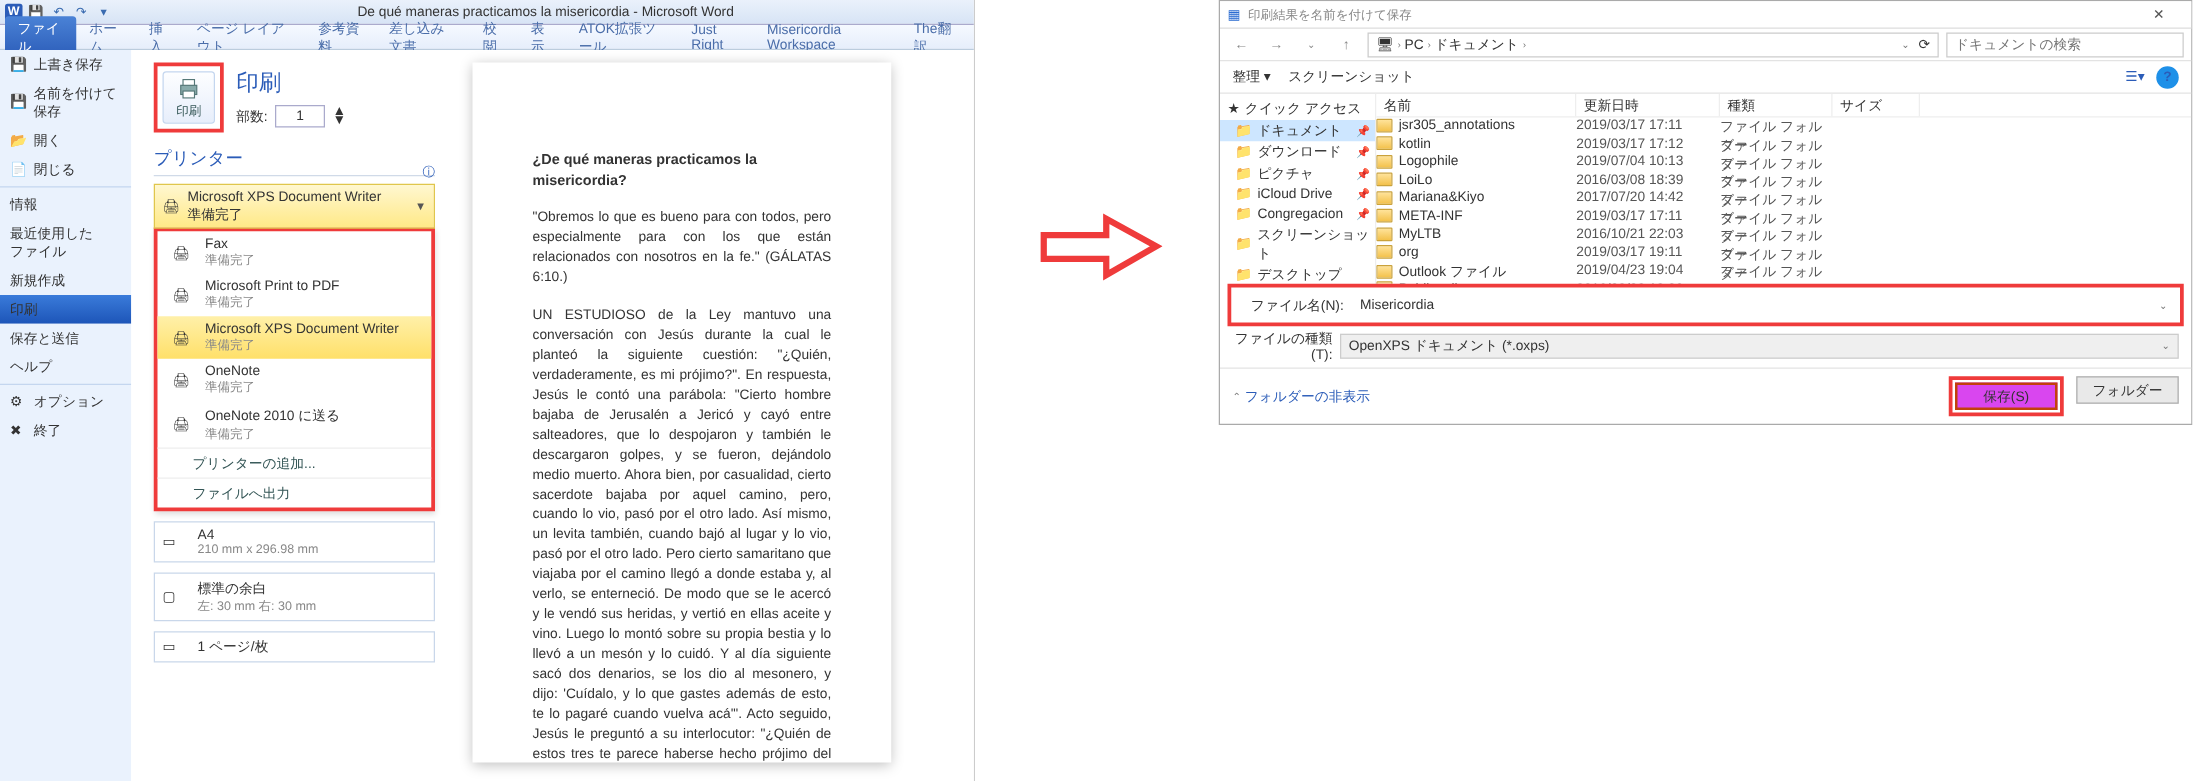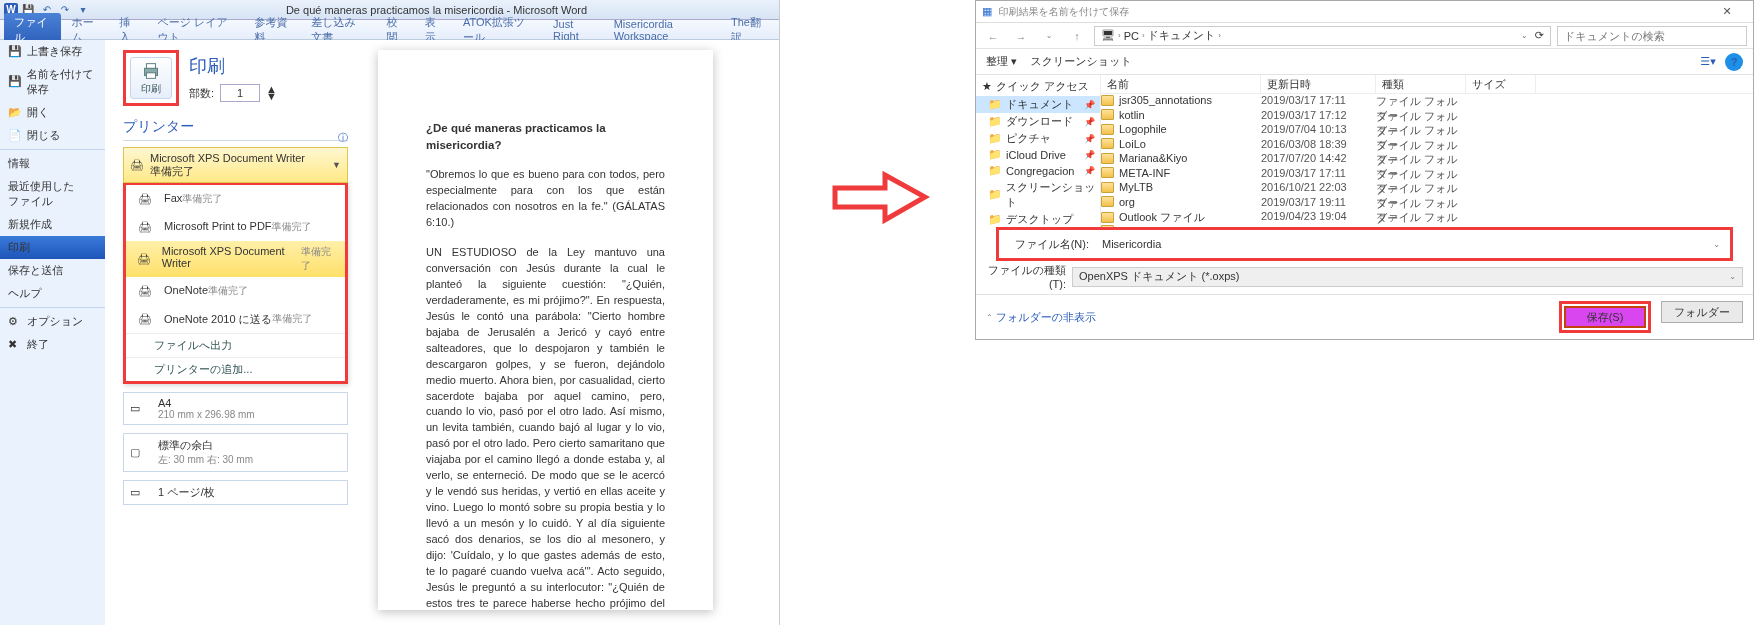--- a/index.html
+++ b/index.html
@@ -33,21 +33,21 @@
 .copies input{width:40px;height:18px;border:1px solid #aac;text-align:center}
 .section-title{font-size:14px;color:#2b5cb8;margin:12px 0 4px 0}
 .section-hr{height:1px;background:#d0dae8;margin-bottom:6px}
 .printer-sel{border:1px solid #e0c64c;background:linear-gradient(#fff7d0,#ffe987);height:36px;display:flex;align-items:center;padding:0 6px;position:relative}
 .printer-sel .chev{position:absolute;right:6px;font-size:9px;color:#555}
 .dropdown{border:1px solid #c9d7ea;margin-top:-1px;background:#fff;box-shadow:1px 2px 5px rgba(0,0,0,.15)}
 .dropdown.hl{border:3px solid #ef3b3b}
 .dd-item{display:flex;align-items:center;gap:8px;padding:4px 8px;border-bottom:0}
 .dd-item.sel{background:linear-gradient(#fff0a9,#ffe069)}
 .dd-item .p-ico{width:22px;height:20px;display:flex;align-items:center;justify-content:center}
-.dd-item .lines{display:flex;flex-direction:row}
+.dd-item .lines{display:flex;flex-direction:column}
 .dd-item .lines .l1{font-size:11px}
 .dd-item .lines .l2{font-size:10px;color:#888}
 .dd-foot{padding:4px 28px;font-size:11px;color:#355;border-top:1px solid #eee}
 .settings-row{display:flex;align-items:center;gap:8px;border:1px solid #c9d7ea;padding:4px 6px;margin-top:8px;background:#fff}
 .settings-row .p-ico{width:20px}
 .settings-row .lines .l2{color:#888;font-size:10px}
 .page-setup{text-align:right;color:#2b5cb8;padding:6px 0;font-size:11px;text-decoration:underline}
 .preview{flex:1;padding:0 0 0 30px}
 .doc{width:335px;height:560px;background:#fff;box-shadow:0 2px 10px rgba(0,0,0,.25);padding:70px 48px 24px 48px;font-family:"Cambria","Times New Roman",serif;font-size:9px;color:#222;line-height:1.45;overflow:hidden}
 .doc h2{font-size:11.5px;font-weight:bold;margin-bottom:14px}
@@ -83,21 +83,21 @@
 .c-type{width:90px;flex:0 0 90px}
 .c-size{width:70px}
 .frow{display:flex;height:14.5px;align-items:flex-start;font-size:11px}
 .frow .c-name{display:flex;align-items:center;gap:5px}
 .frow .fold{width:13px;height:11px;background:linear-gradient(#ffe39a,#f3c14b);border:1px solid #caa23b;border-radius:1px}
 .frow .c-date{color:#555}
 .frow .c-type{color:#555}
 .fname-row{display:flex;align-items:center;padding:4px 10px;gap:6px}
 .fname-row label{width:80px;text-align:right;font-size:11px}
 .fname-row .inp{flex:1;height:20px;border:1px solid #91b6e4;padding:0 6px;background:#fff}
-.fname-hl{border:3px solid #ef3b3b;margin:0 20px}
+.fname-hl{border:3px solid #ef3b3b;margin:0 6px}
 .fname-hl .inp{border:1px solid #fff}
 .ftype-row{display:flex;align-items:center;padding:2px 10px 4px 10px;gap:6px}
 .ftype-row label{width:80px;text-align:right}
 .ftype-row .sel{flex:1;height:20px;border:1px solid #ccc;padding:0 6px;display:flex;align-items:center;background:#efefef}
 .footer2{border-top:1px solid #e3e3e3;padding:6px 10px;display:flex;align-items:center}
 .footer2 .fold-toggle{color:#2b5cb8;font-size:11px}
 .footer2 .btns{margin-left:auto;display:flex;gap:10px}
 .footer2 button{width:82px;height:22px;border:1px solid #adadad;background:#e9e9e9;font-size:11px}
 .footer2 .save-hl{border:3px solid #ef3b3b;padding:2px}
 .footer2 .save-hl button{border:2px solid #c2410c;background:#d946ef}
@@ -248,22 +248,22 @@
                   <div class="l2">準備完了</div>
                 </div>
               </div>
               <div class="dd-item">
                 <span class="p-ico">🖨</span>
                 <div class="lines">
                   <div class="l1">OneNote 2010 に送る</div>
                   <div class="l2">準備完了</div>
                 </div>
               </div>
+              <div class="dd-foot">プリンターの追加...</div>
               <div class="dd-foot">ファイルへ出力</div>
-              <div class="dd-foot">プリンターの追加...</div>
             </div>
 
         <div class="settings-row">
           <span class="p-ico">▭</span>
           <div class="lines">
                 <div class="l1">A4</div>
                 <div class="l2">210 mm x 296.98 mm</div>
               </div>
         </div>
         <div class="settings-row">

